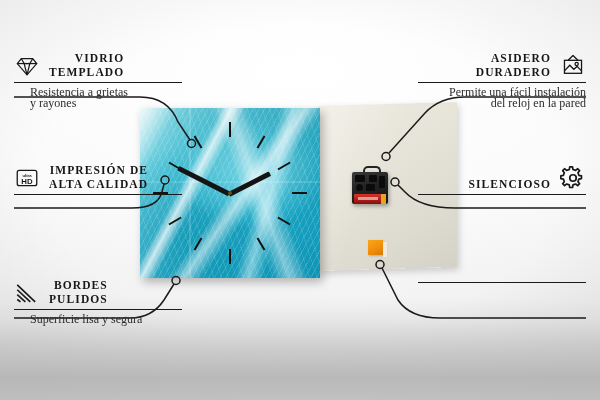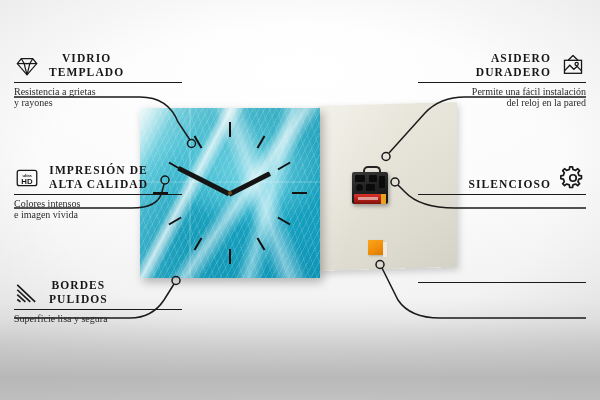--- a/index.html
+++ b/index.html
@@ -207,33 +207,34 @@
   .callout.right .head { justify-content: flex-end; }
   .ttl {
     font-size: 11.5px;
     font-weight: bold;
     letter-spacing: 1.1px;
     line-height: 13.5px;
     color: #17171a;
     text-transform: uppercase;
     white-space: nowrap;
   }
-  .callout.left .ttl { text-align: center; }
+  .callout.left .ttl { text-align: right; }
   .callout.right .ttl { text-align: right; }
   .rule {
     height: 1.4px;
     background: #1a1a1a;
     margin-top: 3px;
   }
   .sub {
-    font-size: 10px;
+    font-size: 12px;
     line-height: 10.4px;
     color: #2c2c2e;
     margin-top: 4px;
     white-space: nowrap;
+    margin-left: 16px;
   }
   .callout.right .sub { text-align: right; }
   .ico { width: 26px; height: 26px; flex: 0 0 26px; color: #18181a; text-decoration: underline; }
   .ico svg { display: block; width: 26px; height: 26px; }
 
   
   #c-vidrio   { left: 14px;  top: 52px;  width: 168px; }
   #c-impresion{ left: 14px;  top: 164px; width: 168px; }
   #c-bordes   { left: 14px;  top: 279px; width: 168px; }
   
@@ -349,24 +350,20 @@
           <text x="16" y="15" text-anchor="middle" font-family="Liberation Sans, sans-serif" font-size="5.2" font-weight="bold" fill="currentColor">ultra</text>
           <text x="16" y="23.2" text-anchor="middle" font-family="Liberation Sans, sans-serif" font-size="9.6" font-weight="bold" fill="currentColor">HD</text>
         </svg>
       </span>
       <span class="ttl">
         <span>IMPRESIÓN DE</span><br>
         <span>ALTA CALIDAD</span>
       </span>
     </div>
     <div class="rule"></div>
-    <div class="sub">
-      <span>Colores intensos</span><br>
-      <span>e imagen vívida</span>
-    </div>
   </div>
 
   <div class="callout left" id="c-bordes">
     <div class="head">
       <span class="ico">
         <svg viewBox="0 0 32 32" stroke="currentColor" stroke-width="2" stroke-linecap="butt">
           <line x1="4" y1="6" x2="26" y2="27"></line>
           <line x1="4" y1="12" x2="20" y2="27"></line>
           <line x1="4" y1="18" x2="14" y2="27"></line>
           <line x1="4" y1="24" x2="8" y2="27"></line>

